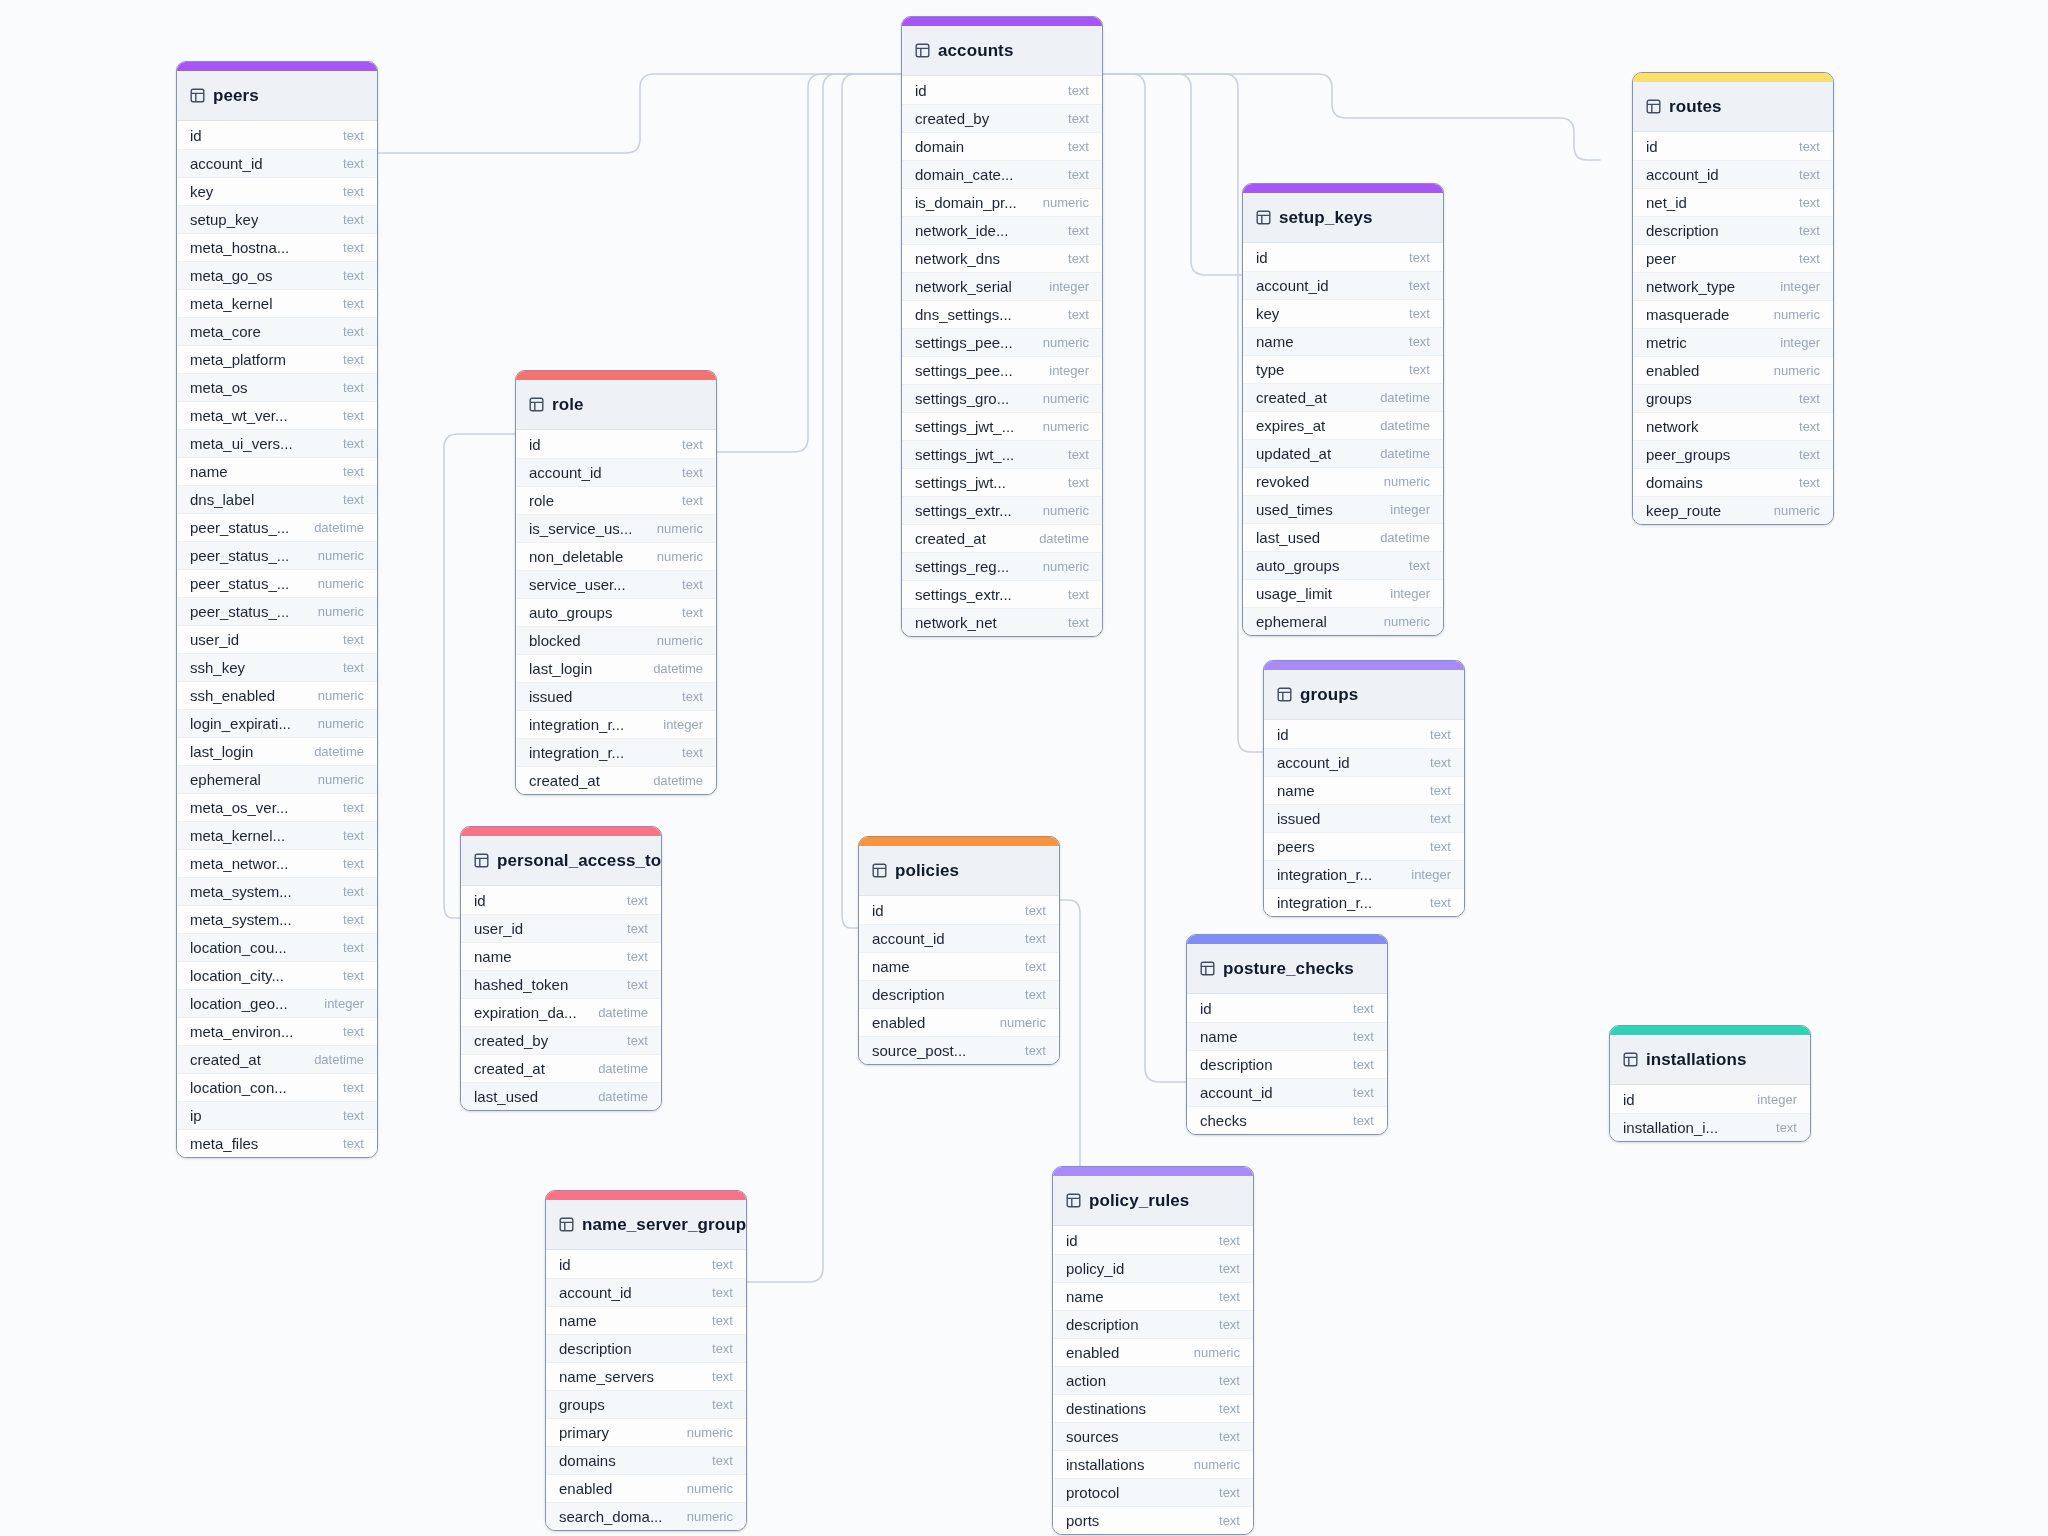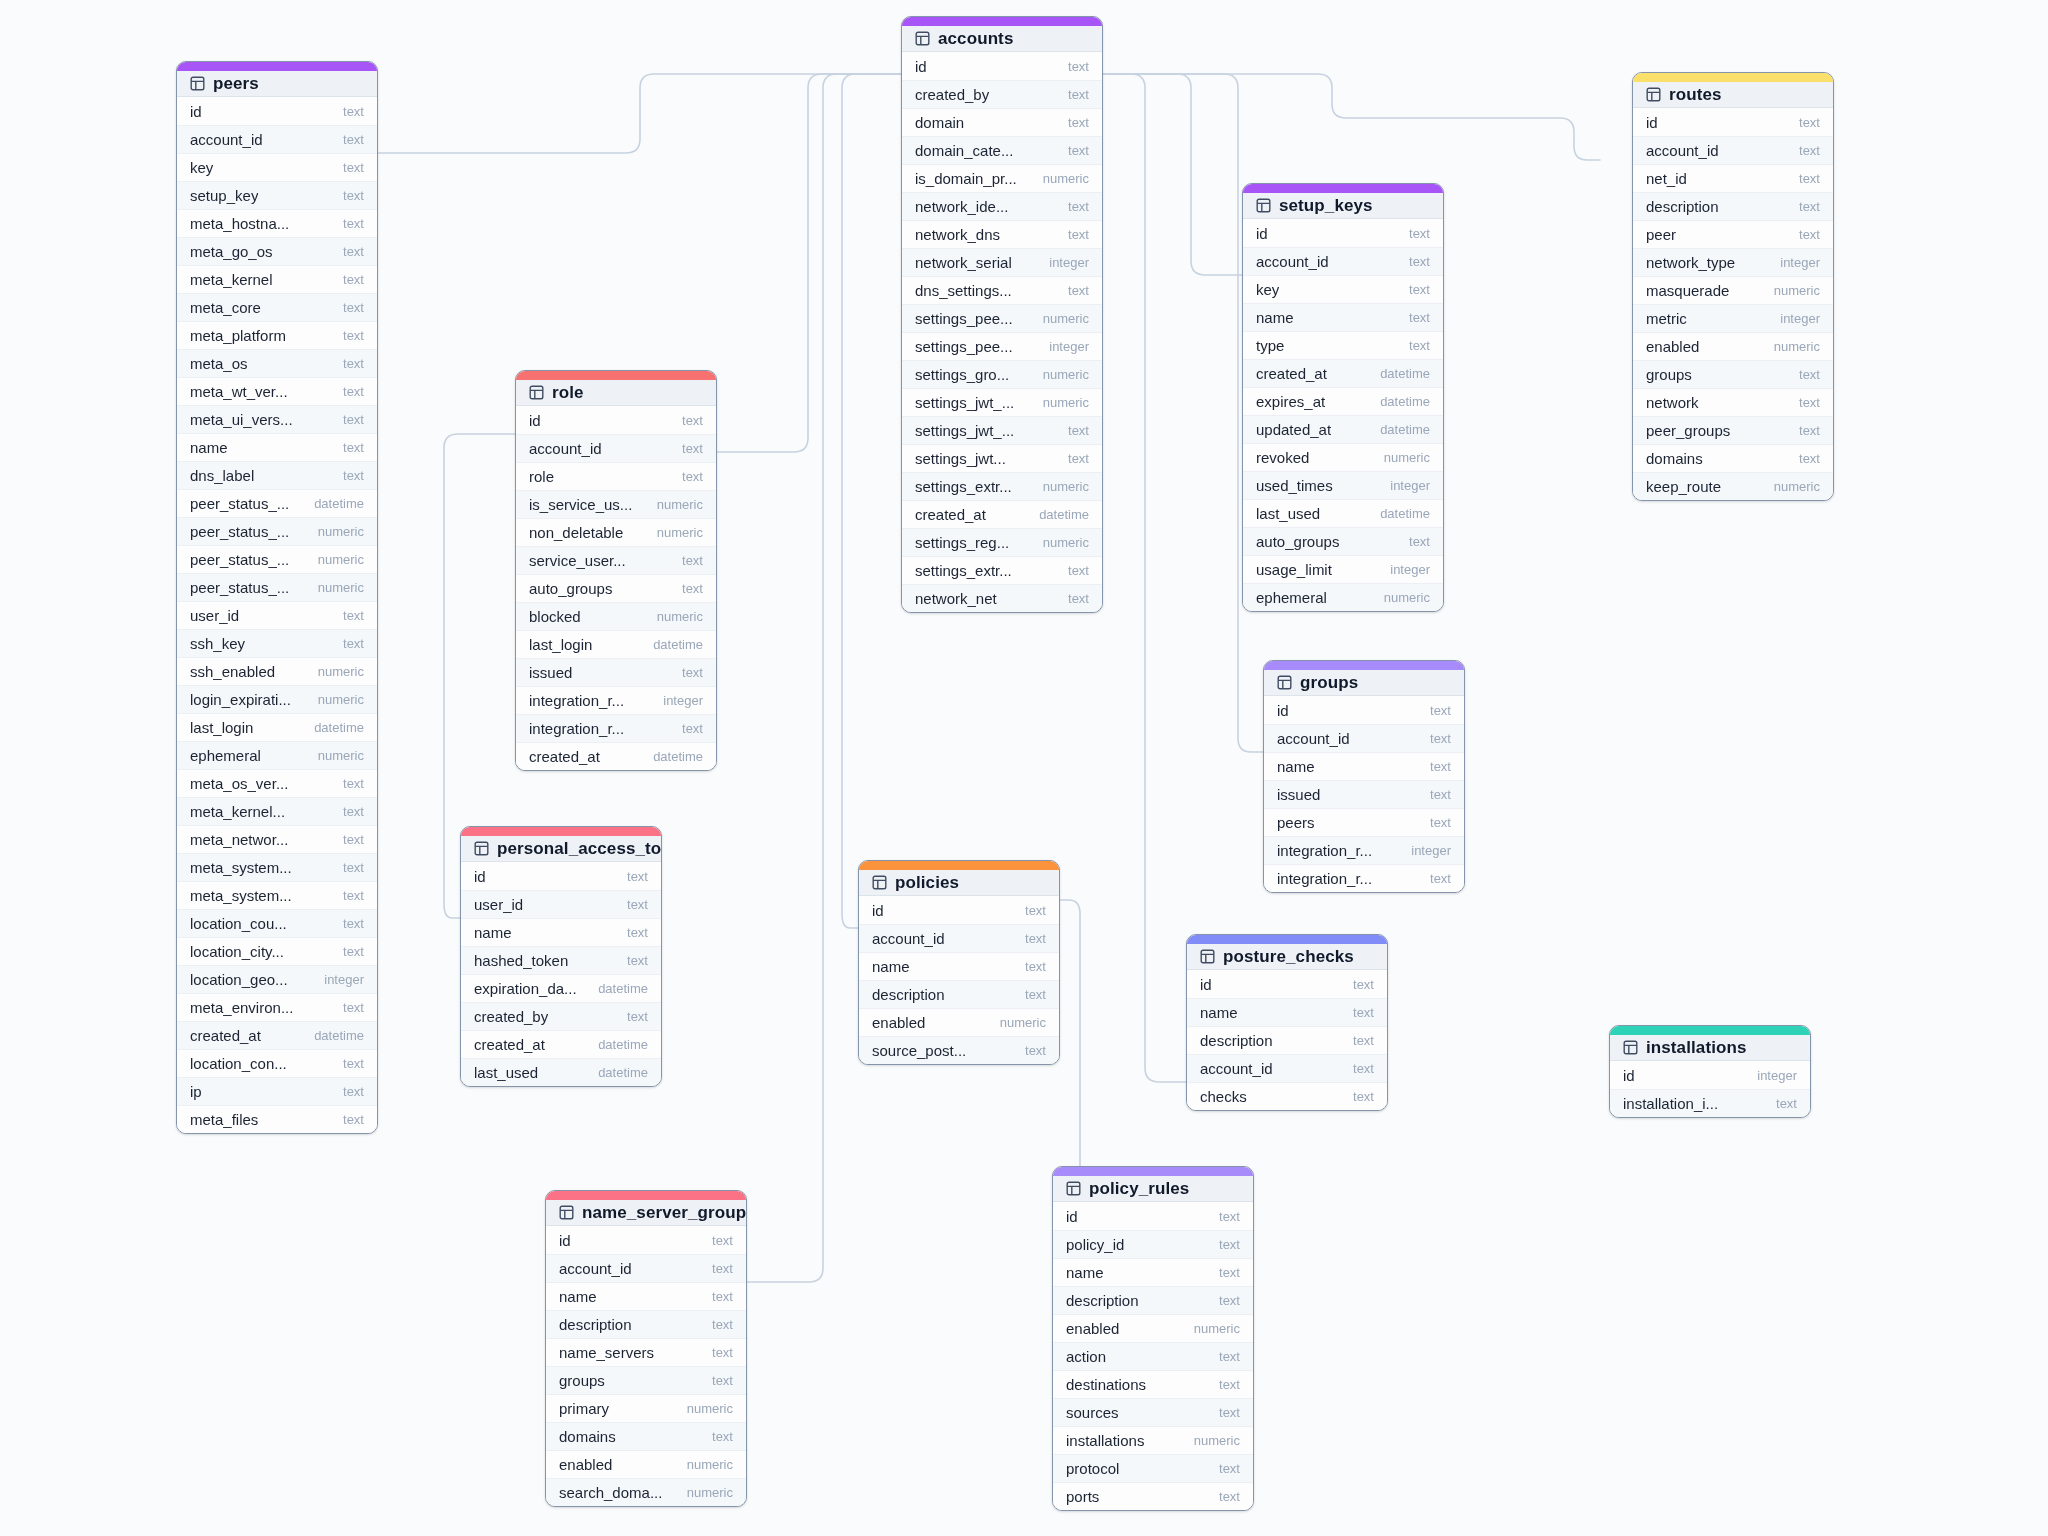--- a/index.html
+++ b/index.html
@@ -5,21 +5,21 @@
   html,body{margin:0;padding:0;background:#fafbfc;font-family:"Liberation Sans","DejaVu Sans",sans-serif;}
   #canvas{position:relative;width:2048px;height:1536px;background:#fafbfc;overflow:hidden;}
   #connections{position:absolute;left:0;top:0;z-index:0;}
   .table-card{
     position:absolute;z-index:1;background:#ffffff;
     border:1px solid #8494aa;border-radius:10px;overflow:hidden;
     box-shadow:0 1px 3px rgba(16,24,40,.10),0 1px 2px rgba(16,24,40,.06);
   }
   .color-bar{height:9px;width:100%;}
   .table-header{
-    display:flex;align-items:center;gap:8px;height:26px;padding:0 13px;
+    display:flex;align-items:center;gap:8px;height:50px;padding:0 13px;
     background:#eef2f7;border-bottom:1px solid #dce3eb;box-sizing:border-box;
   }
   .table-icon{display:flex;align-items:center;flex:0 0 auto;}
   .table-name{font-size:17px;font-weight:bold;color:#111a2b;letter-spacing:.1px;white-space:nowrap;}
   .fields{display:block;}
   .field-row{
     display:flex;align-items:center;justify-content:space-between;
     height:28px;padding:0 13px;box-sizing:border-box;background:#fdfdfe;
   }
   .field-row:nth-child(even){background:#f5f8fb;}
@@ -552,21 +552,21 @@
     <span class="field-type">text</span>
   </div>
 
   <div class="field-row">
     <span class="field-name">network_net</span>
     <span class="field-type">text</span>
   </div>
 </div>
   </div>
 
-  <div class="table-card" style="left: 858px; top: 836px; width: 200px; margin-top: 24px;">
+  <div class="table-card" style="left: 858px; top: 836px; width: 200px;">
     <div class="color-bar" style="background: rgb(251, 146, 60);"></div>
     <div class="table-header">
       <span class="table-icon">
         <svg width="15" height="15" viewBox="0 0 15 15" fill="none">
           <rect x="1.2" y="1.2" width="12.6" height="12.6" rx="1.8" stroke="#3f4c61" stroke-width="1.4"></rect>
           <line x1="1.2" y1="5.4" x2="13.8" y2="5.4" stroke="#3f4c61" stroke-width="1.4"></line>
           <line x1="5.8" y1="5.4" x2="5.8" y2="13.8" stroke="#3f4c61" stroke-width="1.4"></line>
         </svg>
       </span>
       <span class="table-name">policies</span>

